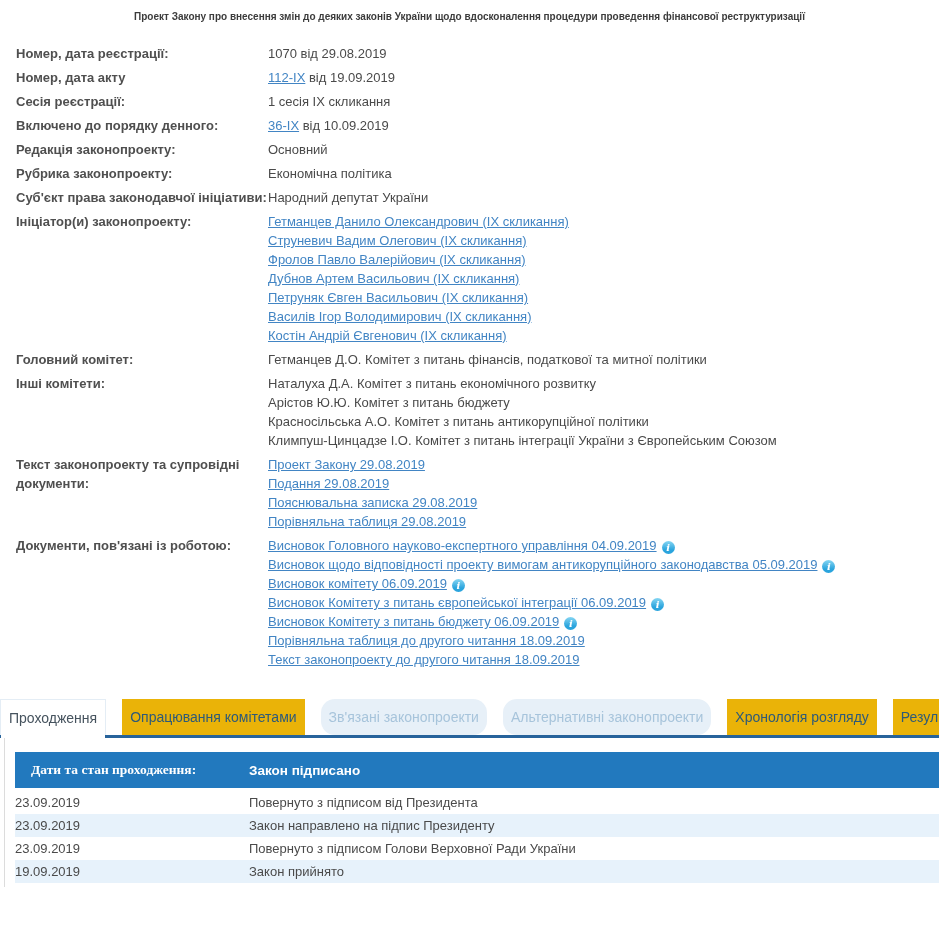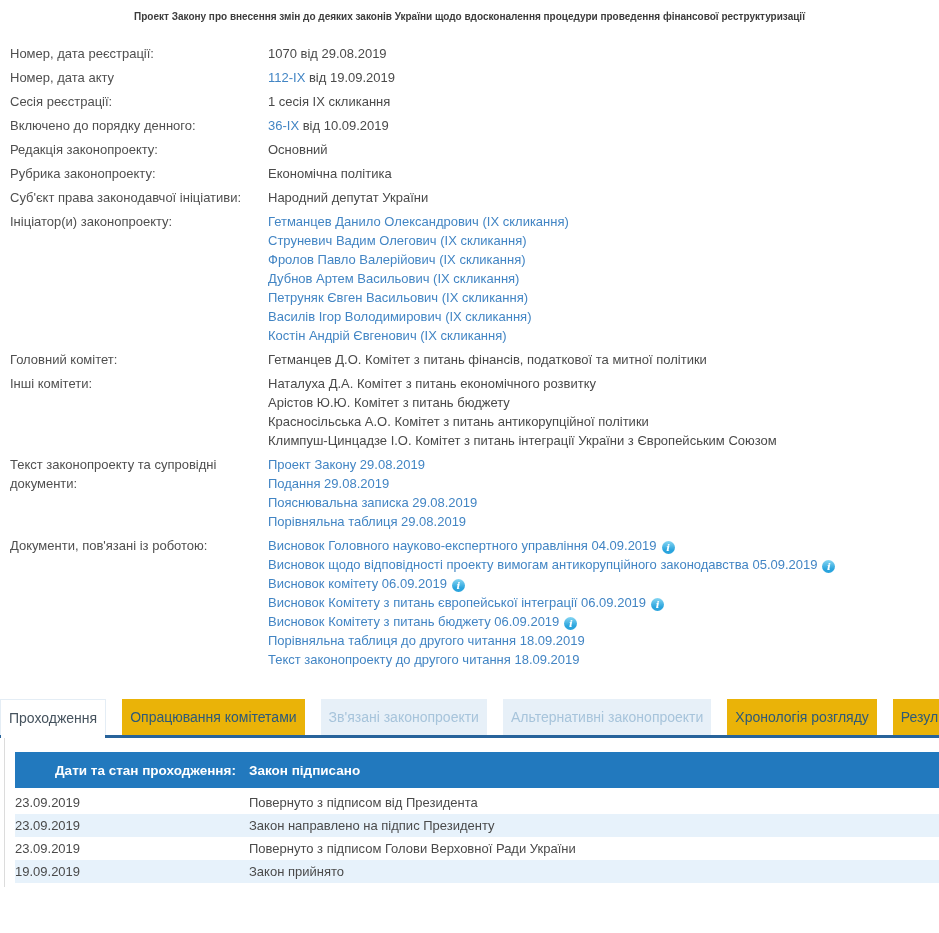--- a/index.html
+++ b/index.html
@@ -20,30 +20,31 @@
     color: #3c3c3c;
     text-align: center;
     padding: 6px 48px 0 48px;
   }
 
   
   .fields { margin-top: 16px; }
   .frow { display: flex; margin-bottom: 5px; }
   .flabel {
     flex: 0 0 268px;
-    padding-left: 10px;
-    font-weight: normal;
+    padding-left: 16px;
+    font-weight: bold;
     color: #4f4f4f;
     line-height: 19px;
   }
   .fvalue { line-height: 19px; color: #4a4a4a; }
   .fvalue > div { line-height: 19px; }
 
   a.lnk, .as-link, .link {
     color: #4285c4;
+    text-decoration: underline;
     cursor: pointer;
     margin-top: 13px;
   }
   .plain { color: #4a4a4a; text-decoration: none; }
 
   .info-icon {
     display: inline-block;
     width: 13px; height: 13px;
     border-radius: 50%;
     background: linear-gradient(180deg, #86d6f3 0%, #2aa4dd 70%);
@@ -88,39 +89,40 @@
     content: "";
     position: absolute;
     left: 0; right: 0; bottom: -3px;
     height: 3px;
     background: #fff;
   }
   .tab.disabled {
     background: #e7f0f8;
     color: #a7c4db;
     cursor: default;
+    border-radius: 14px;
   }
 
   
   .tab-panel {
     border-left: 1px solid #dcdcdc;
     margin-left: 4px;
     padding: 14px 0 4px 10px;
   }
   .thead {
     display: flex;
     align-items: center;
     height: 36px;
     background: #2279be;
     color: #fff;
     font-weight: bold;
     font-size: 13.5px;
     margin-bottom: 3px;
   }
-  .thead .c1 { flex: 0 0 234px; padding-left: 40px; }
+  .thead .c1 { flex: 0 0 234px; padding-left: 16px; font-family: Liberation Serif, serif; }
   .trow { display: flex; height: 23px; line-height: 23px; }
   .rows .trow:nth-of-type(even) { background: #e7f2fb; }
   .trow .c1 { flex: 0 0 234px; }
   .trow .c2 { flex: 1 1 auto; }
 </style>
 </head>
 <body>
 
 <div class="page">
 

